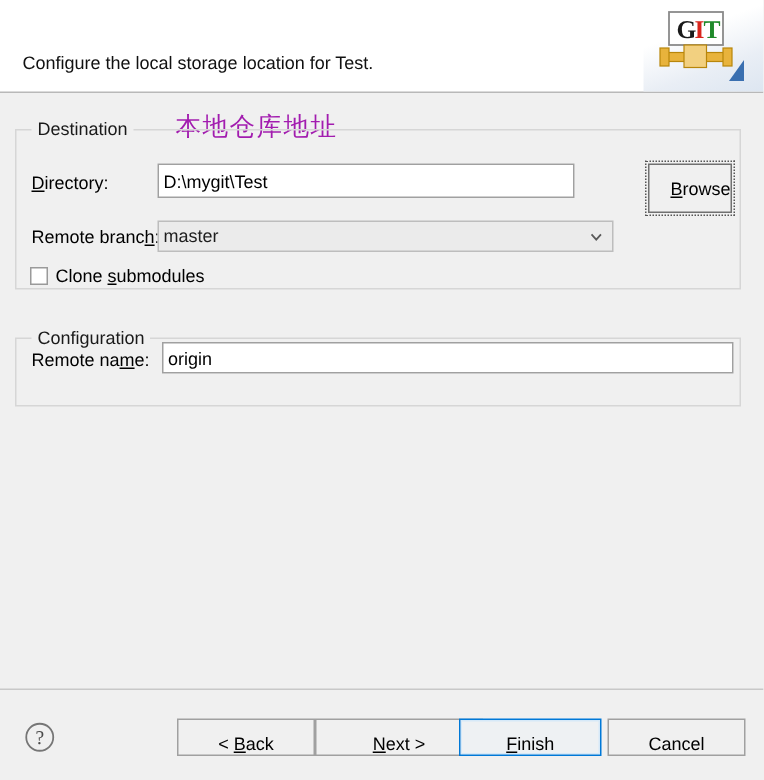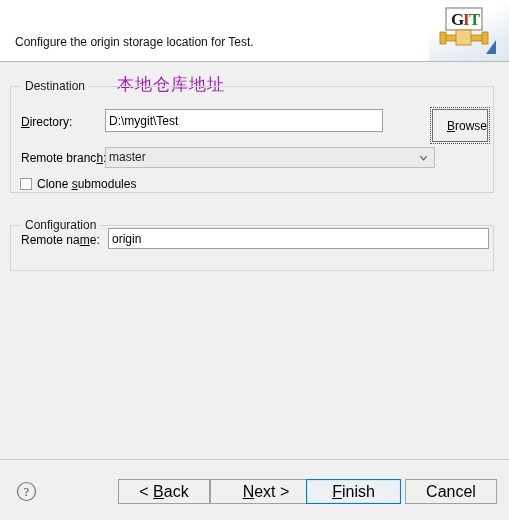--- a/index.html
+++ b/index.html
@@ -195,43 +195,43 @@
     height: 21px;
   }
   .btn {
     position: absolute;
     top: 479px;
     height: 25px;
     box-sizing: border-box;
     background: #f0f0f0;
     border: 1px solid #a0a0a0;
     font-family: "Liberation Sans", sans-serif;
-    font-size: 16px;
+    font-size: 12px;
     color: #000;
     display: flex;
-    align-items: center;
+    align-items: flex-end;
     justify-content: center;
     padding: 0;
   }
   .btn-back   { left: 118px; width: 92px; }
   .btn-next   { left: 210px; width: 112px; }
   .btn-finish { left: 306px; width: 95px;
                 border: 1px solid #0078d7;
                 box-shadow: inset 0 0 0 1px #d6e9f8;
                 background: #eef1f3; }
   .btn-cancel { left: 405px; width: 92px; }
 </style>
 </head>
 <body>
 
 <div class="header">
   <div class="header-banner"></div>
 
 
-  <div class="header-subtitle">Configure the origin storage location for Test.</div>
+  <div class="header-subtitle">Configure the local storage location for Test.</div>
 
   <svg class="git-logo" viewBox="0 0 60 50">
 
     <rect x="8" y="2" width="36" height="22" fill="#ffffff" stroke="#8a8a8a" stroke-width="1.2"></rect>
     <text x="13" y="19" font-family="Liberation Serif, serif" font-size="17" font-weight="bold" fill="#1a1a1a">G</text>
     <text x="25" y="19" font-family="Liberation Serif, serif" font-size="17" font-weight="bold" fill="#d8261d">I</text>
     <text x="31" y="19" font-family="Liberation Serif, serif" font-size="17" font-weight="bold" fill="#1f8a2a">T</text>
 
     <rect x="4" y="29" width="44" height="6" fill="#e8b33c" stroke="#b8860b" stroke-width="0.8"></rect>
     <rect x="18" y="24" width="15" height="15" fill="#f2d080" stroke="#b8860b" stroke-width="0.8"></rect>
@@ -255,21 +255,21 @@
 <input class="textinput" style="left: 105px; top: 109px; width: 278px; height: 23px;" value="D:\mygit\Test">
 
 <button class="browse-btn">
   <span><span class="mn">B</span><span>r</span><span>owse</span></span>
 </button>
 
 <div class="field-label" style="left:21px; top:151px;">
   <span>Remote branc</span><span class="mn">h</span><span>:</span>
 </div>
 
-<div class="combo" style="left:105px; top:147px; width:330px; height:21px;">
+<div class="combo" style="left:105px; top:147px; width:304px; height:21px;">
   <span>master</span>
   <svg class="chev" viewBox="0 0 10 10">
     <path d="M1.5 3 L5 7 L8.5 3" fill="none" stroke="#5a5a5a" stroke-width="1.3"></path>
   </svg>
 </div>
 
 <div class="checkbox-row" style="left:20px; top:177px;">
   <span class="checkbox-box"></span>
   <span><span>Clone </span><span class="mn">s</span><span>ubmodules</span></span>
 </div>

